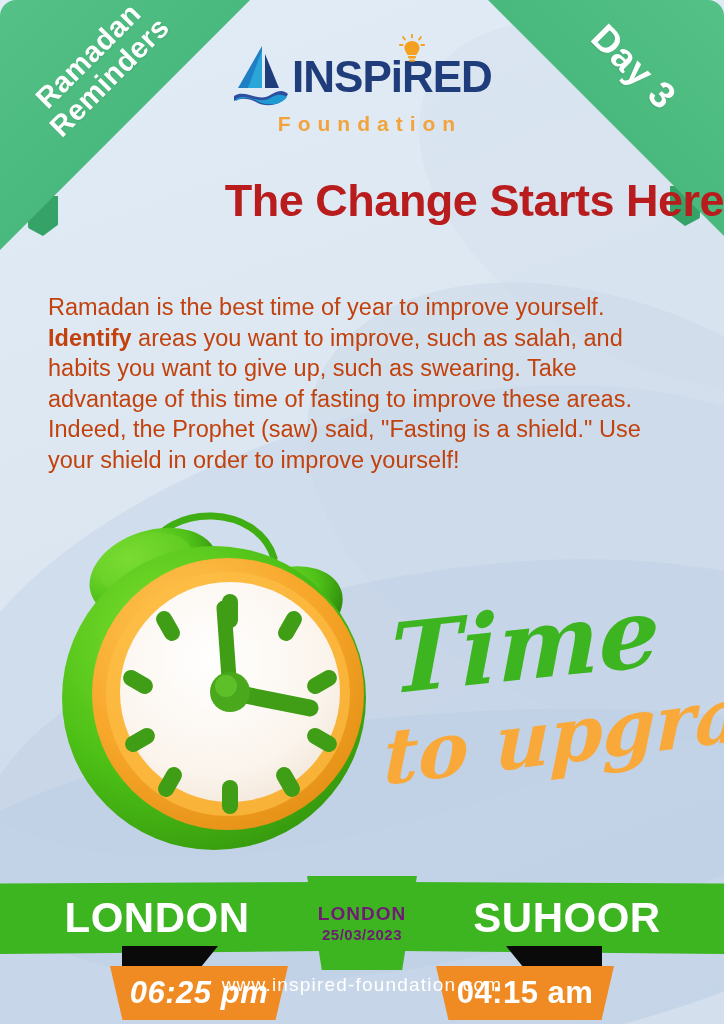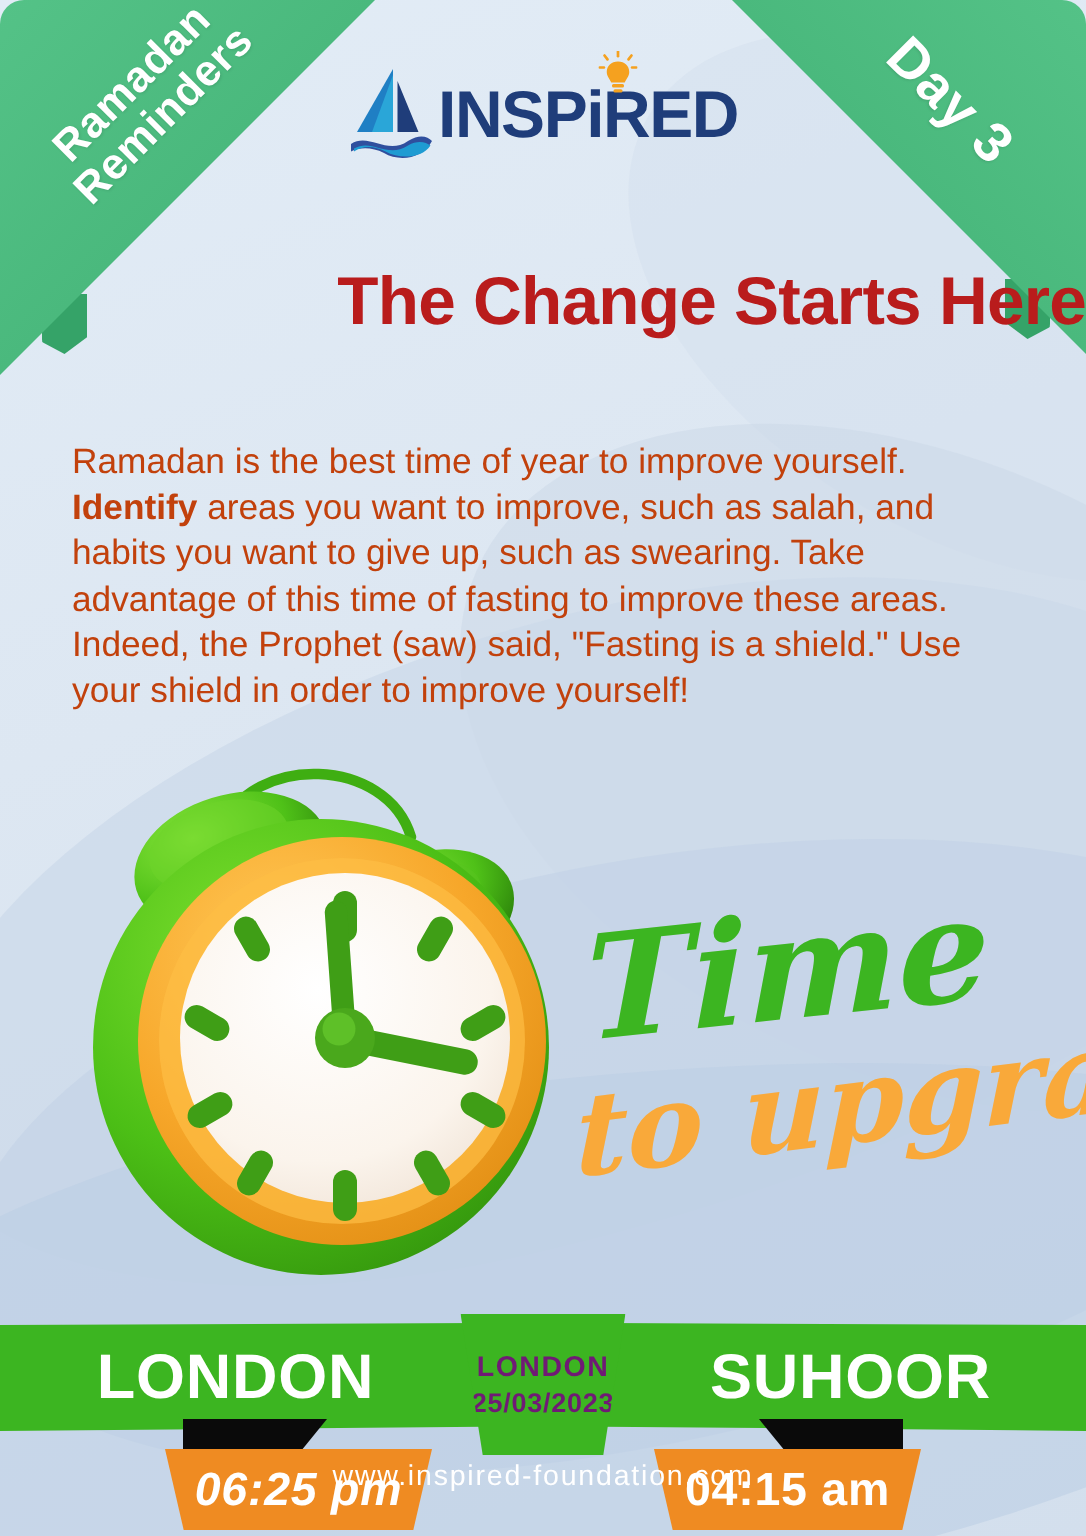--- a/index.html
+++ b/index.html
@@ -209,21 +209,21 @@
     position:absolute;
     left:50%; transform:translateX(-50%);
     top:2px; width:134px; height:94px;
     background:#3cb521;
     clip-path:polygon(9% 0, 91% 0, 80% 100%, 20% 100%);
     display:flex; flex-direction:column;
     align-items:center; justify-content:center;
     color:#701a75; font-weight:bold; line-height:1.25;
   }
   .badge-city .city { font-size:19px; letter-spacing:1px; }
-  .badge-city .date { font-size:18px; letter-spacing:.5px; }
+  .badge-city .date { font-size:15px; letter-spacing:.5px; }
 
   .fold {
     position:absolute; top:72px; height:26px;
     background:#0a0a0a;
   }
   .fold-left  { left:122px;  width:96px;  clip-path:polygon(0 0, 100% 0, 78% 100%, 0 100%); }
   .fold-right { right:122px; width:96px;  clip-path:polygon(0 0, 100% 0, 100% 100%, 22% 100%); }
 
   .time-box {
     position:absolute; top:92px;
@@ -292,20 +292,21 @@
           <g stroke="#f5a11f" stroke-width="1.8" stroke-linecap="round">
             <line x1="13" y1="0" x2="13" y2="3.5"></line>
             <line x1="4" y1="3" x2="6" y2="5.6"></line>
             <line x1="22" y1="3" x2="20" y2="5.6"></line>
             <line x1="0.8" y1="11" x2="3.6" y2="11"></line>
             <line x1="25.2" y1="11" x2="22.4" y2="11"></line>
           </g>
         </svg>
       </div>
     </div>
+    <div class="logo-sub">Foundation</div>
   </div>
 
   <div class="headline">The Change Starts Here</div>
 
   <div class="body-copy">
     <span>Ramadan is the best time of year to improve yourself. </span><b>Identify</b><span> areas you want to improve, such as salah, and habits you want to give up, such as swearing. Take advantage of this time of fasting to improve these areas. Indeed, the Prophet (saw) said, "Fasting is a shield." Use your shield in order to improve yourself!</span>
   </div>
 
   <div class="clock-wrap">
     <svg viewBox="0 0 340 370" width="340" height="370">

